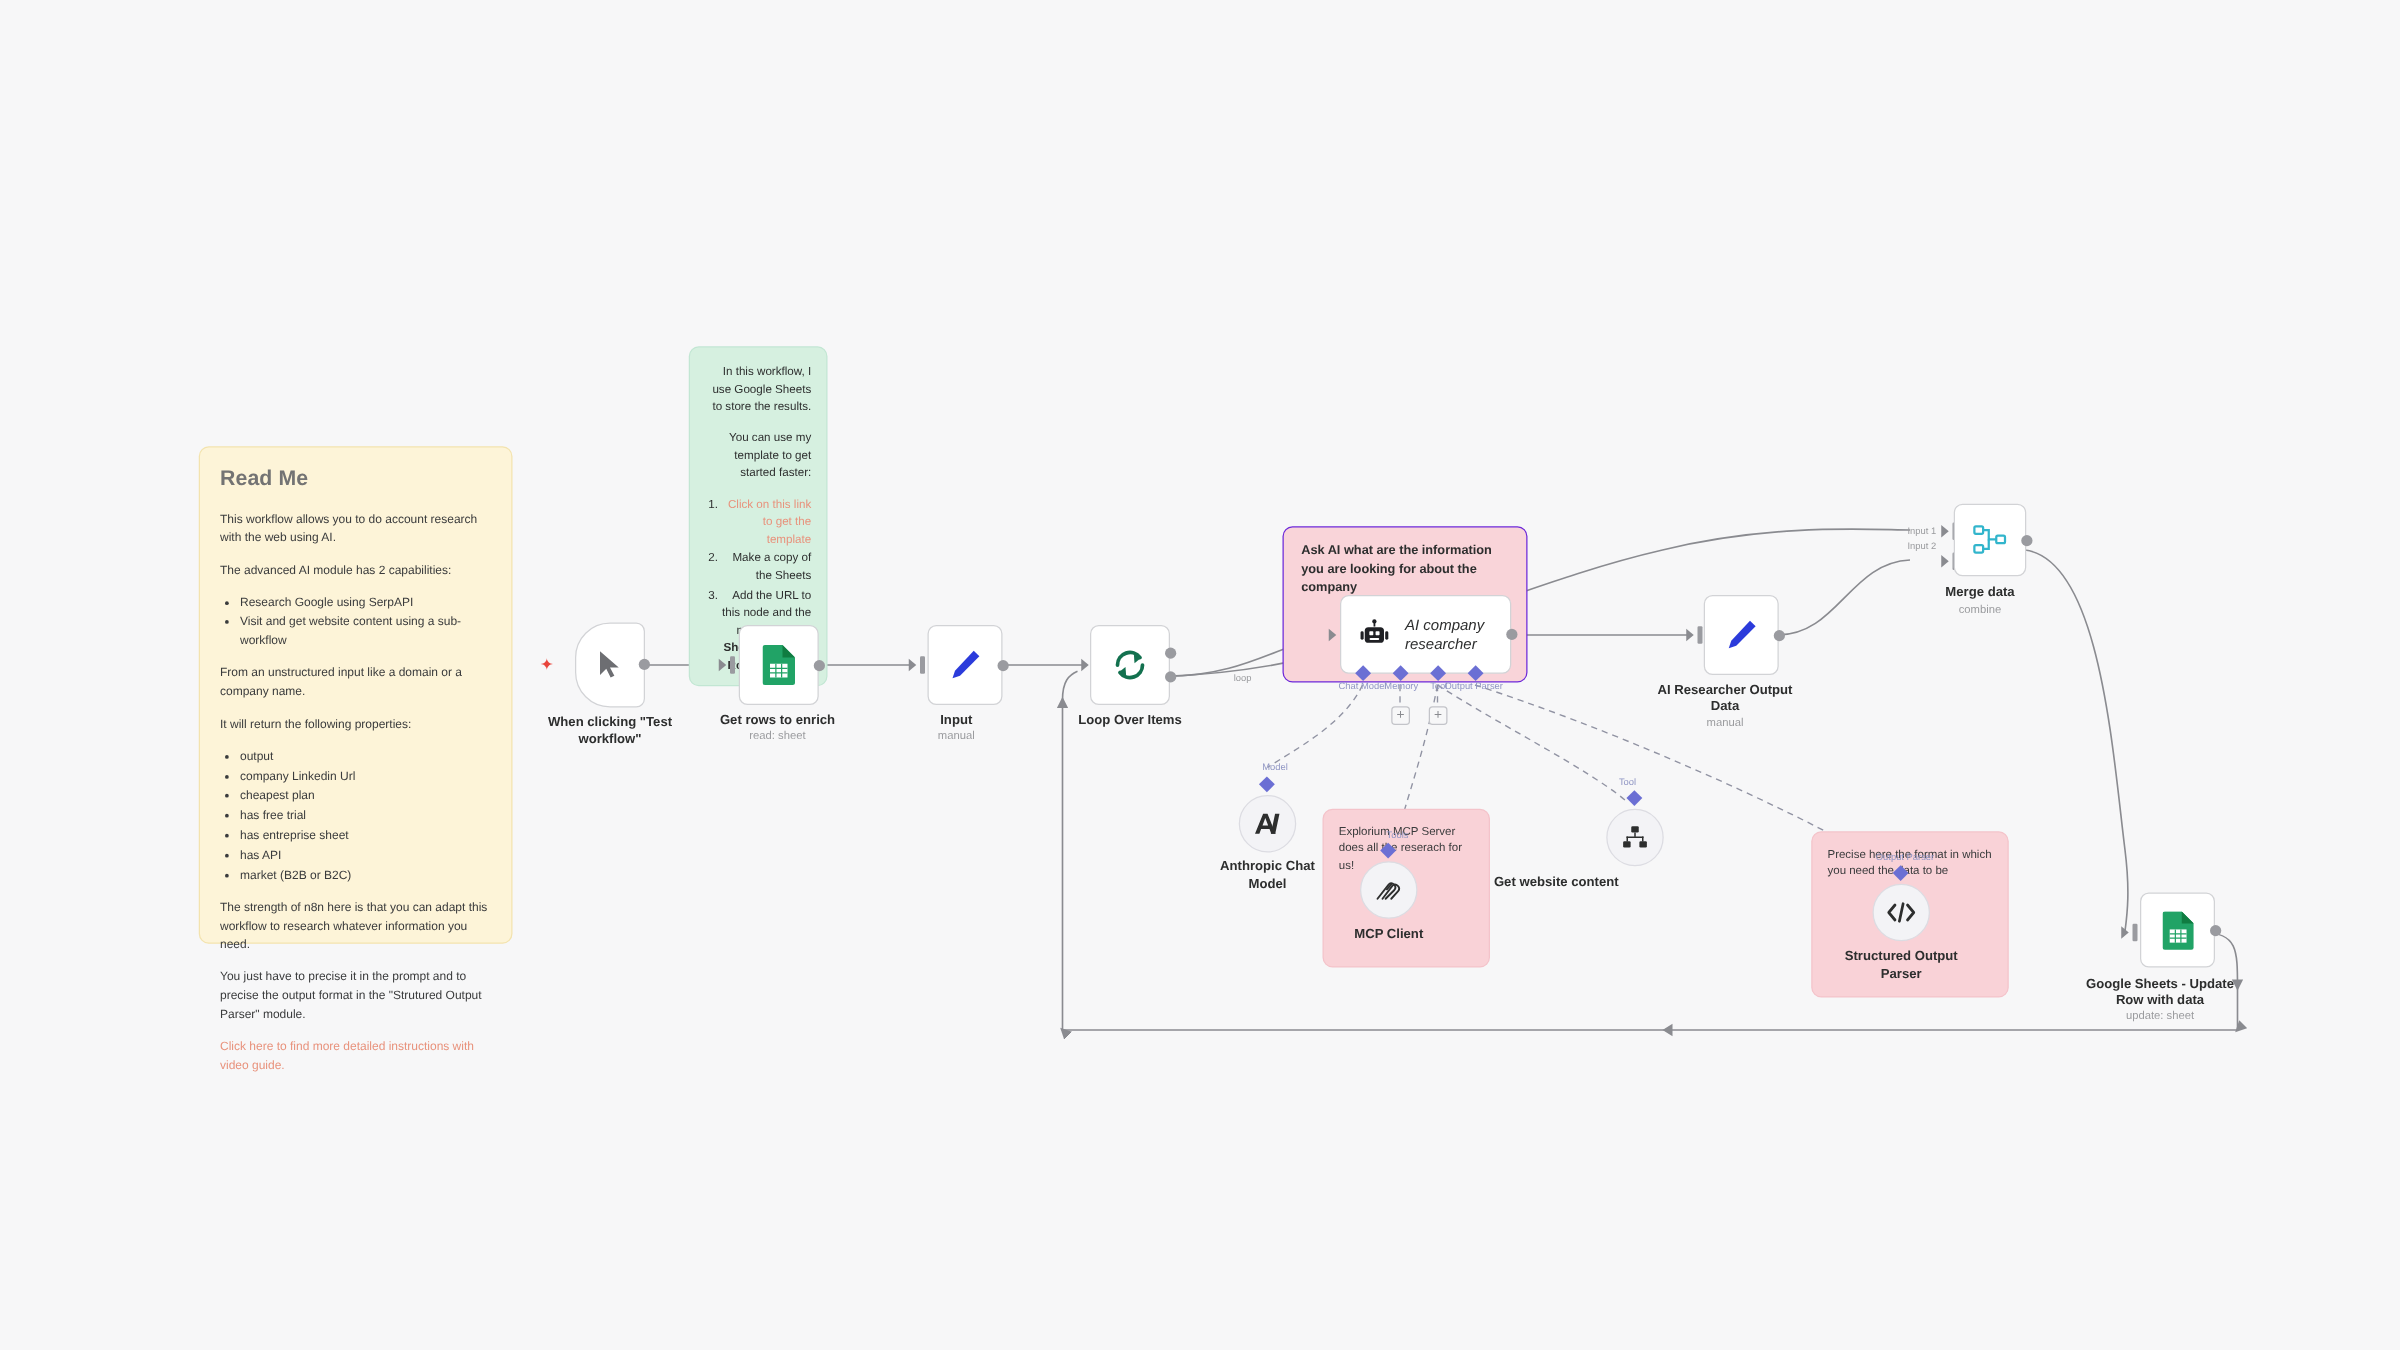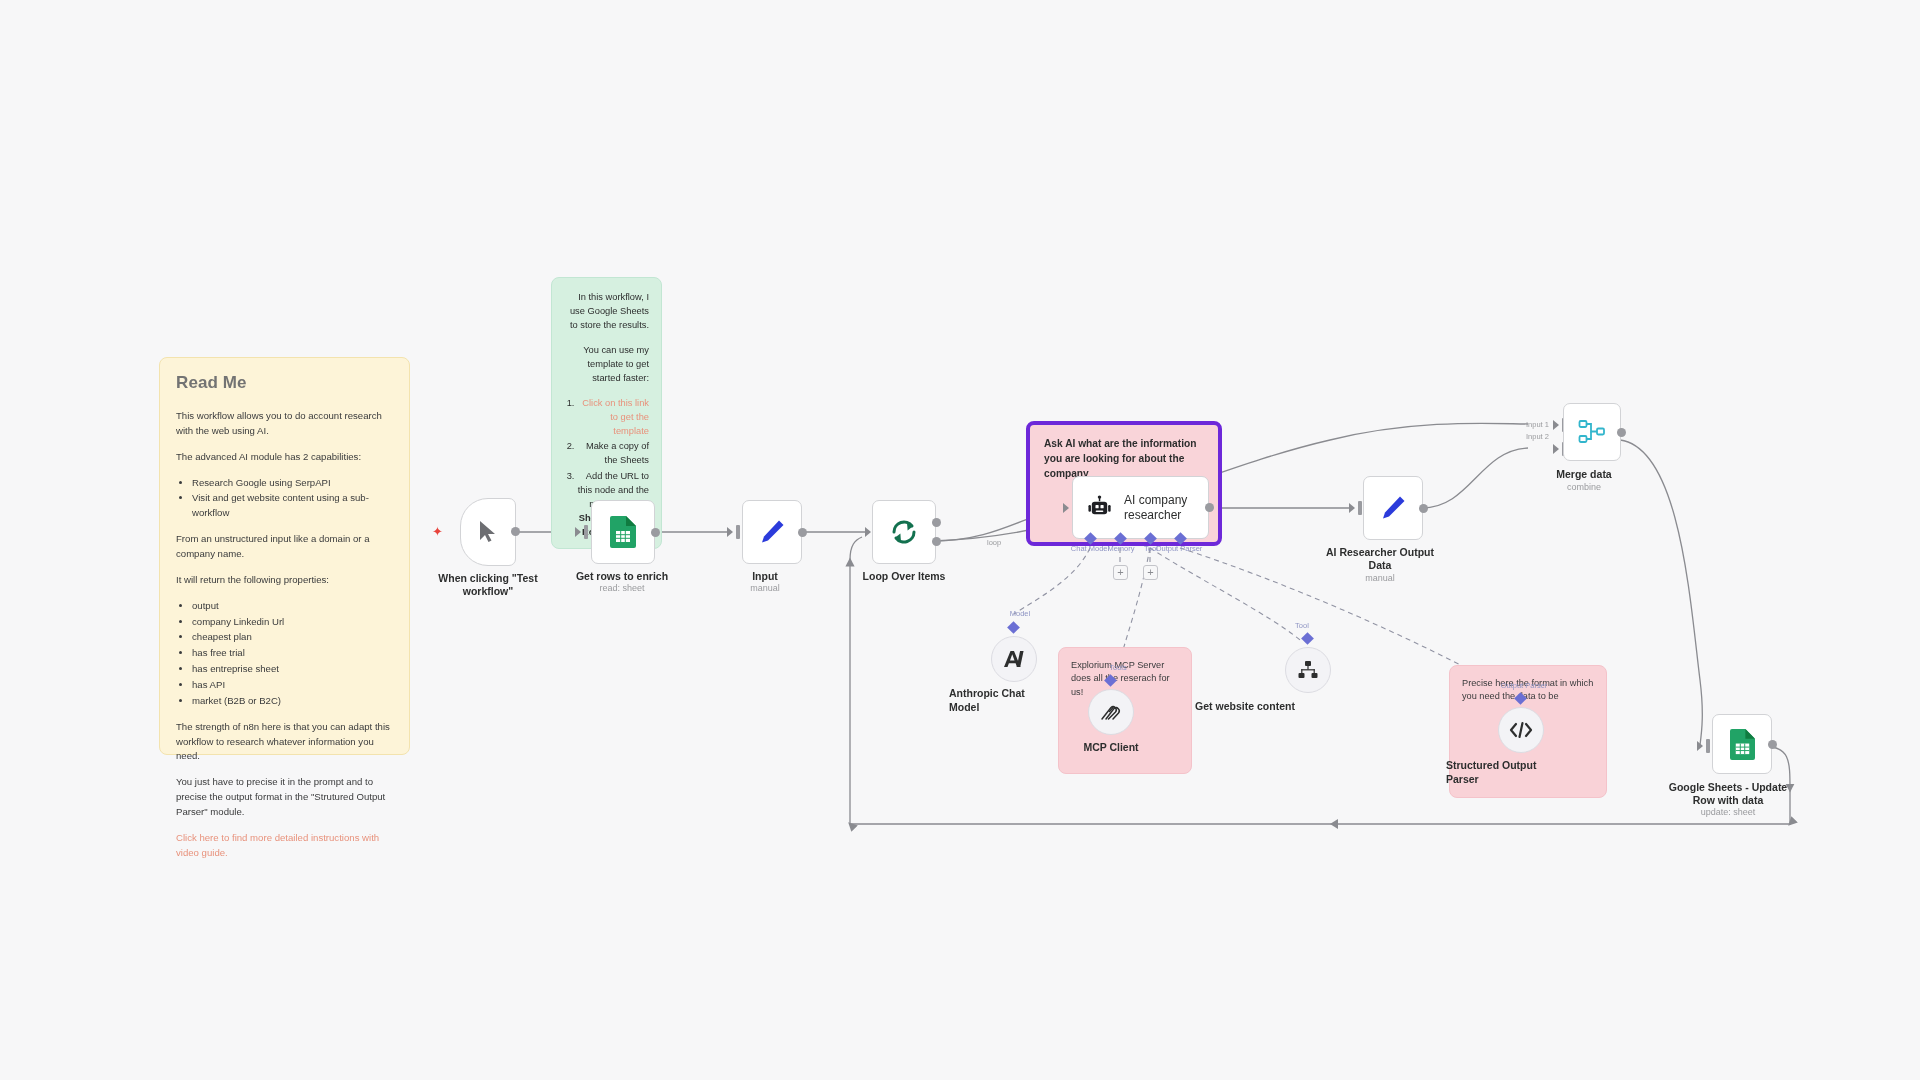--- a/index.html
+++ b/index.html
@@ -33,21 +33,21 @@
     background: #fdf4d8;
     border: 1px solid #f3e3ae;
   }
   .sticky-green {
     background: #d6f0e0;
     border: 1px solid #c2e6d3;
     text-align: right;
   }
   .sticky-pink {
     background: #f9d4d9;
-    border: 4px solid #6d28d9;
+    border: 1px solid #6d28d9;
   }
   .sticky-pink-2 {
     background: #f9d2d7;
     border: 1px solid #f4c3ca;
   }
 
   .readme-title {
     font-size: 17px;
     font-weight: 700;
     color: #737373;
@@ -92,20 +92,21 @@
     font-size: 9.2px;
     font-weight: 400;
     line-height: 1.45;
     color: #3a3b3c;
   }
 
   
   .node {
     position: absolute;
     box-sizing: border-box;
+    font-style: italic;
   }
   .node-box {
     background: #ffffff;
     border: 1px solid #d2d3d6;
     border-radius: 7px;
     display: flex;
     align-items: center;
     justify-content: center;
     box-sizing: border-box;
   }
@@ -155,21 +156,21 @@
     border: 1px solid #dcdce2;
     display: flex;
     align-items: center;
     justify-content: center;
     box-sizing: border-box;
   }
   .subnode-label {
     position: absolute;
     left: 50%;
     transform: translateX(-50%);
-    text-align: left;
+    text-align: center;
     white-space: nowrap;
     font-size: 10.5px;
     font-weight: 600;
     color: #2d2e2e;
     line-height: 1.3;
   }
 
   
   .dot {
     position: absolute;

